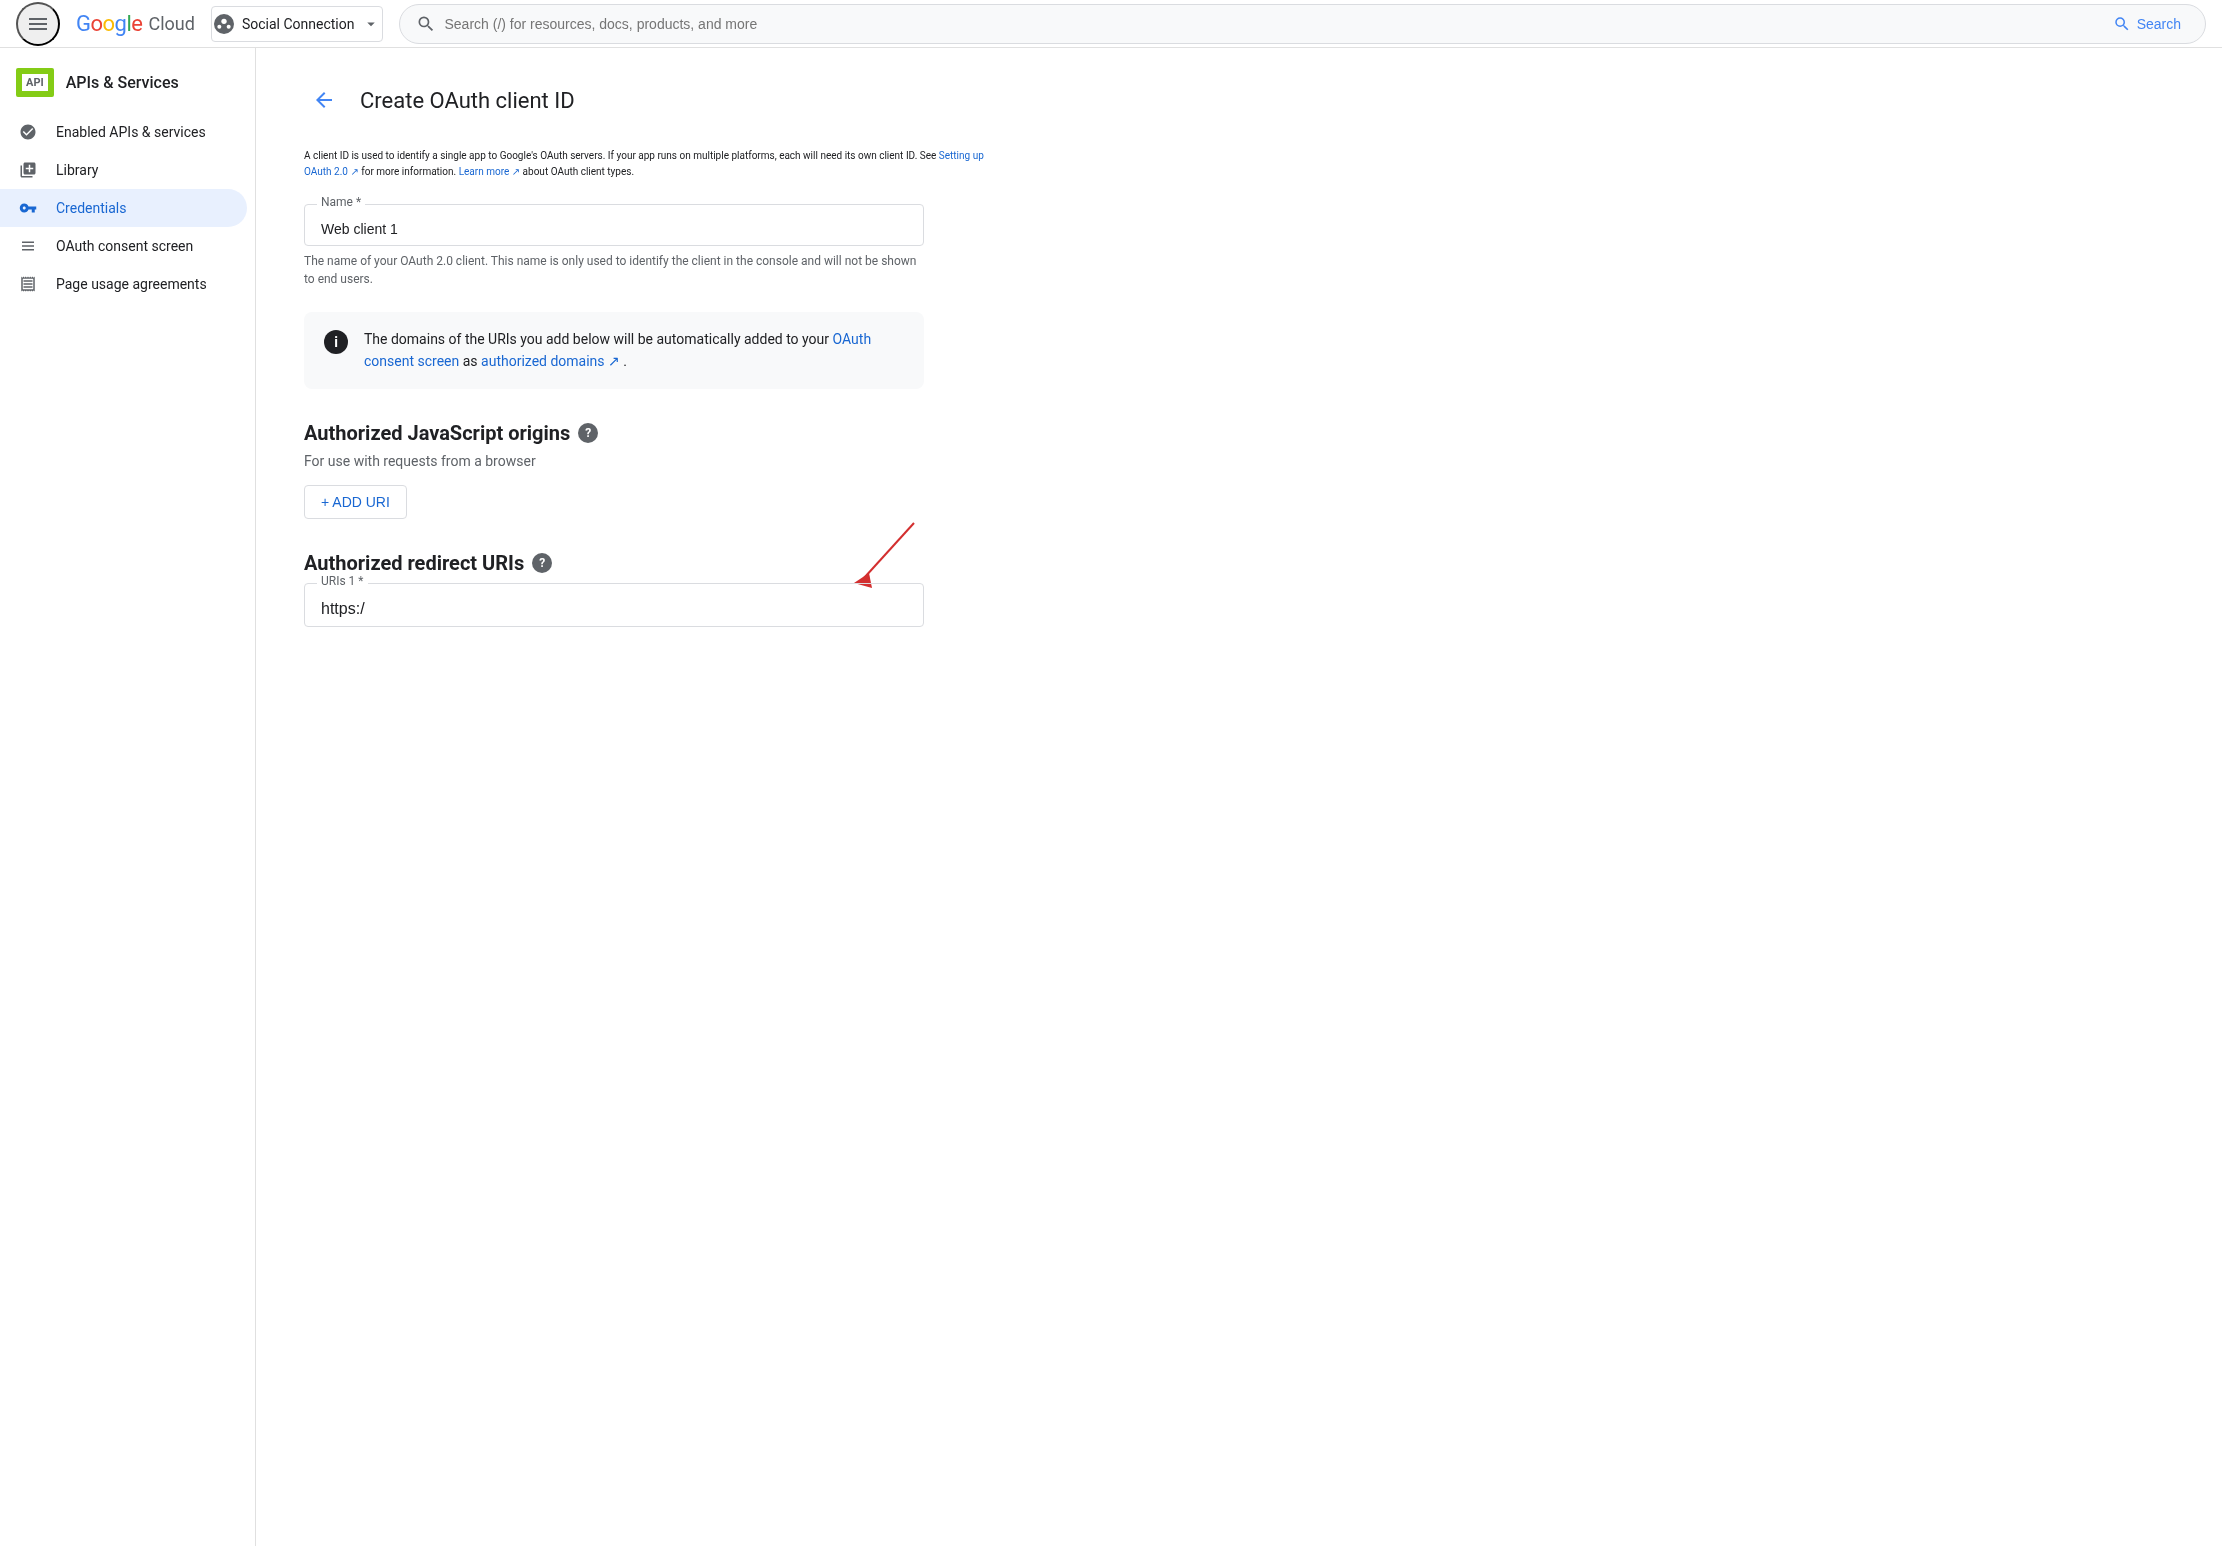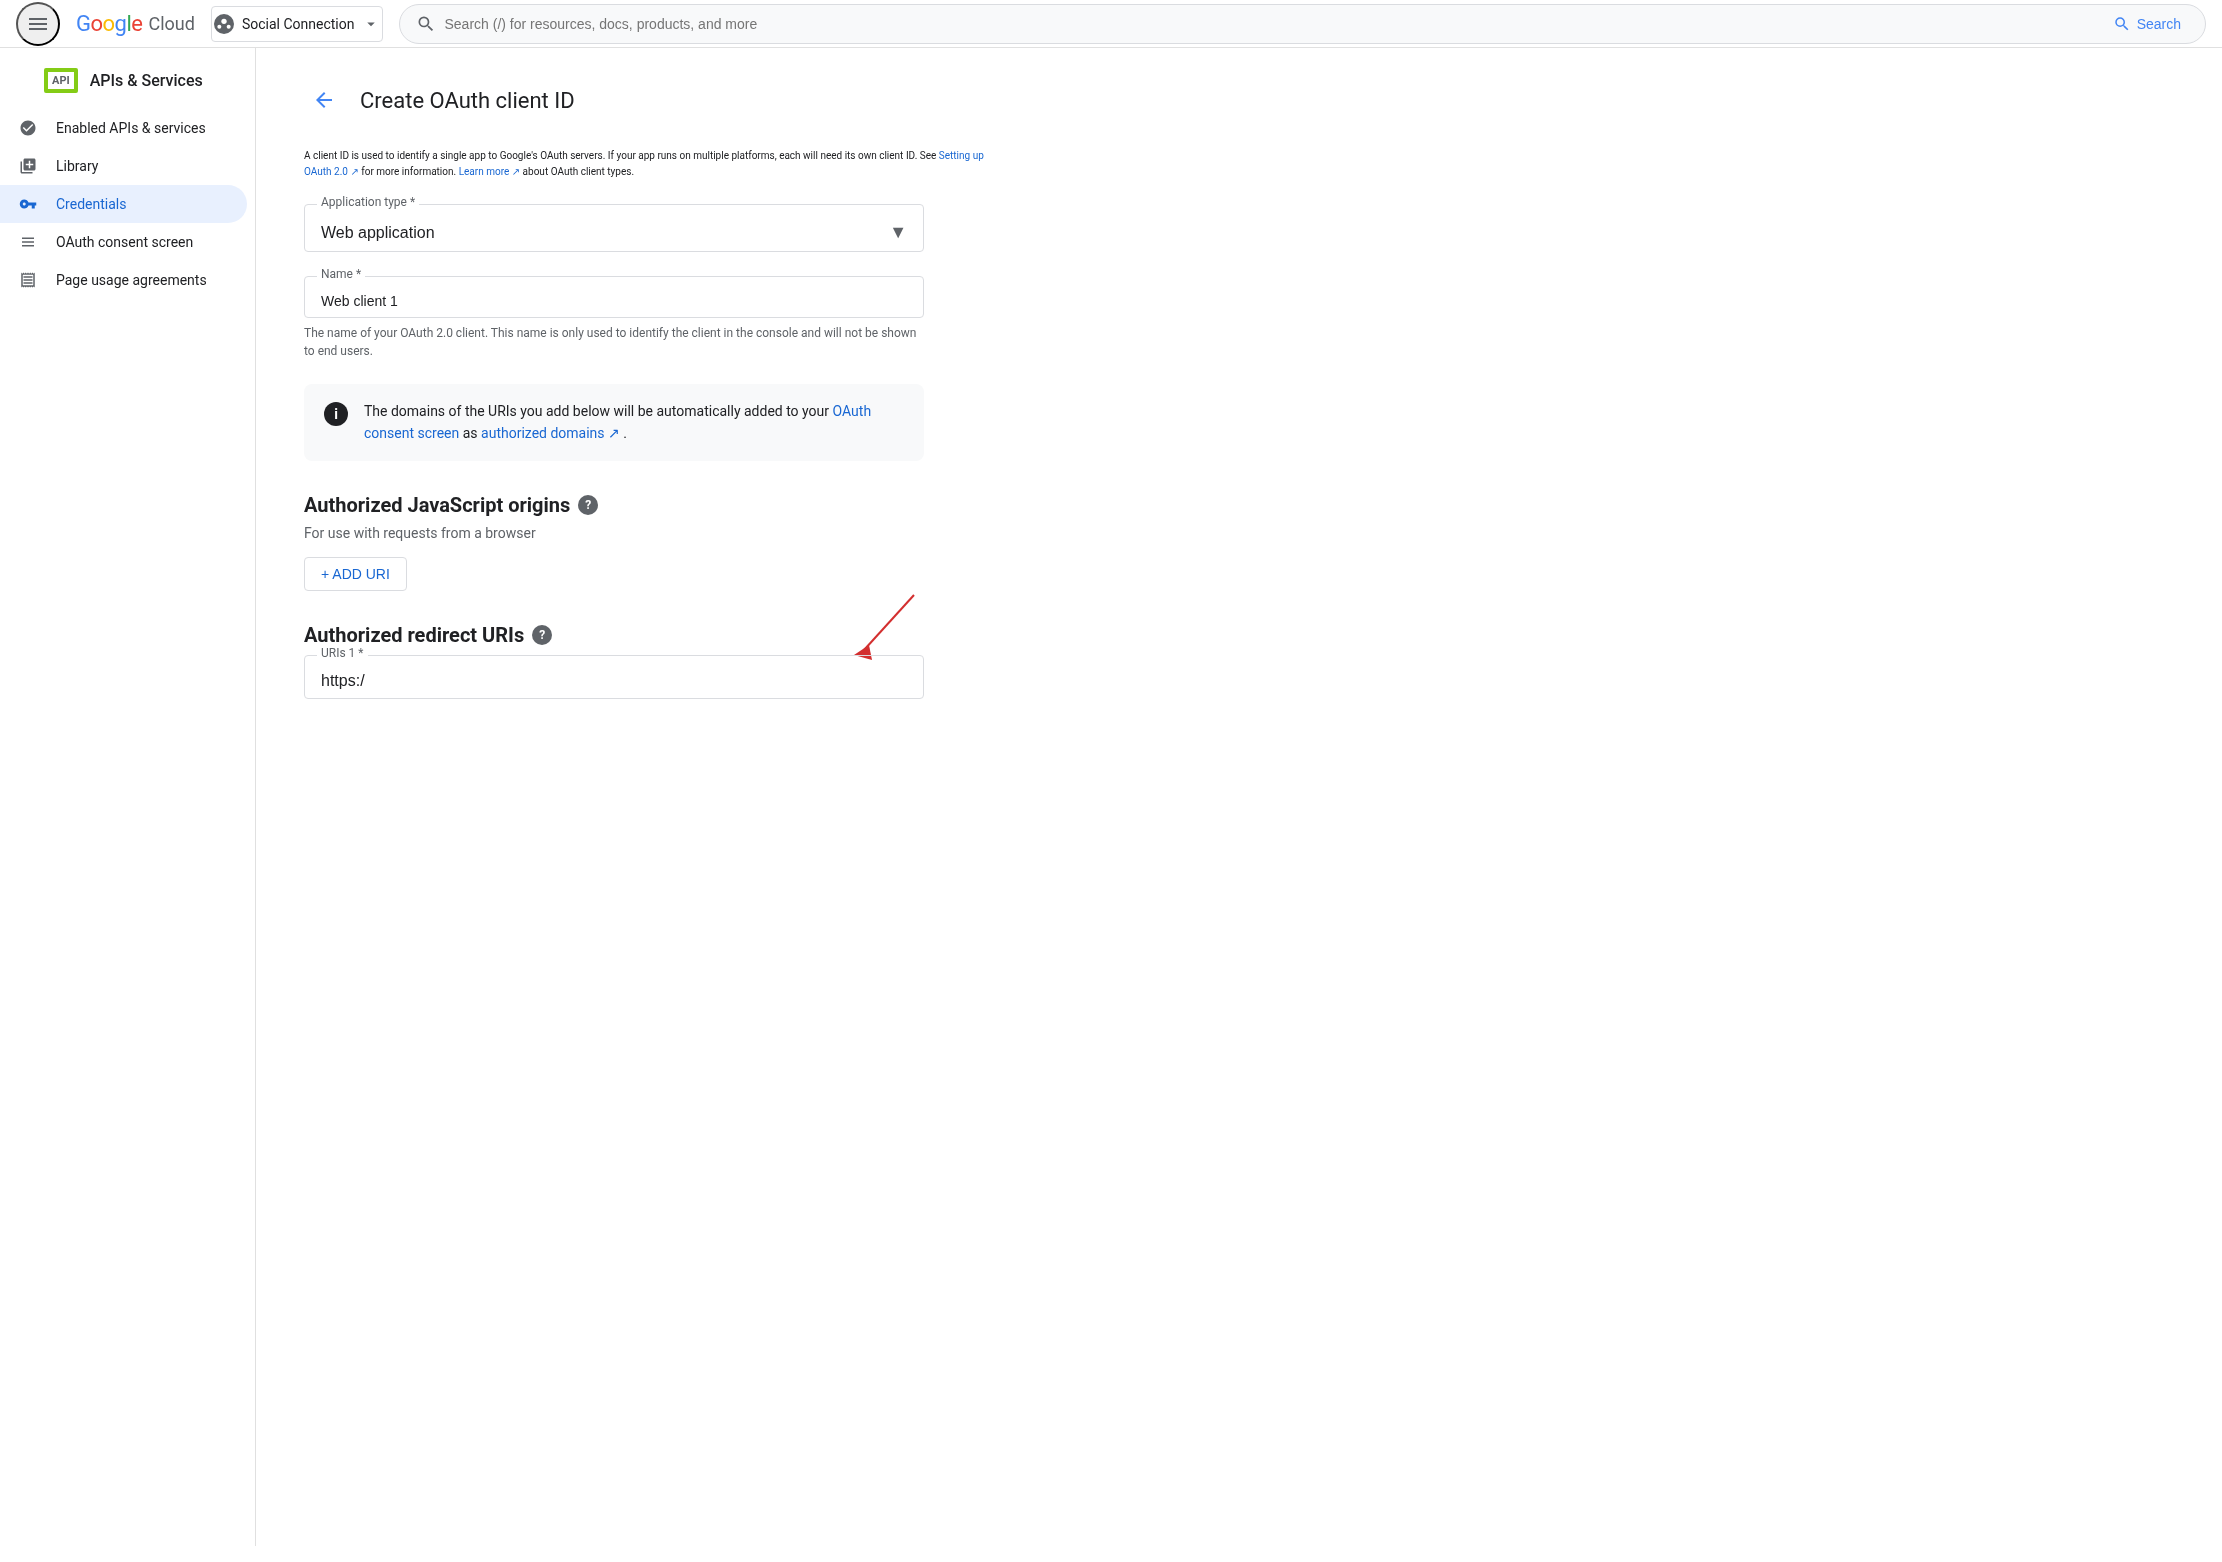--- a/index.html
+++ b/index.html
@@ -117,24 +117,23 @@
     .sidebar-header {
       display: flex;
       align-items: center;
       gap: 12px;
       padding: 12px 16px 16px;
     }
     .api-badge {
       font-size: 11px;
       font-weight: 700;
       color: #5f6368;
-      border: 4px solid #84cc16;
+      border: 6px solid #84cc16;
       padding: 2px 4px;
       border-radius: 2px;
-      margin-left: 28px;
     }
     .sidebar-title {
       font-size: 16px;
       font-weight: 500;
       color: #202124;
     }
     .sidebar-item {
       display: flex;
       align-items: center;
       gap: 16px;
@@ -506,31 +505,20 @@
         <span> ↗</span>
       </a>
       <span>for more information.</span>
       <a href="#">
         <span>Learn more</span>
         <span> ↗</span>
       </a>
       <span>about OAuth client types.</span>
     </p>
 
-    <div class="form-group">
-      <div class="form-field">
-        <span class="field-label required">Application type</span>
-        <div class="select-wrapper">
-          <select class="field-select">
-            <option>Web application</option>
-          </select>
-          <span class="select-arrow">▼</span>
-        </div>
-      </div>
-    </div>
 
     <div class="form-group">
       <div class="form-field">
         <span class="field-label required">Name</span>
         <input class="field-input" type="text" value="Web client 1" style="">
       </div>
       <div class="field-hint">The name of your OAuth 2.0 client. This name is only used to identify the client in the console and will not be shown to end users.</div>
     </div>
 
     <div class="info-box">

